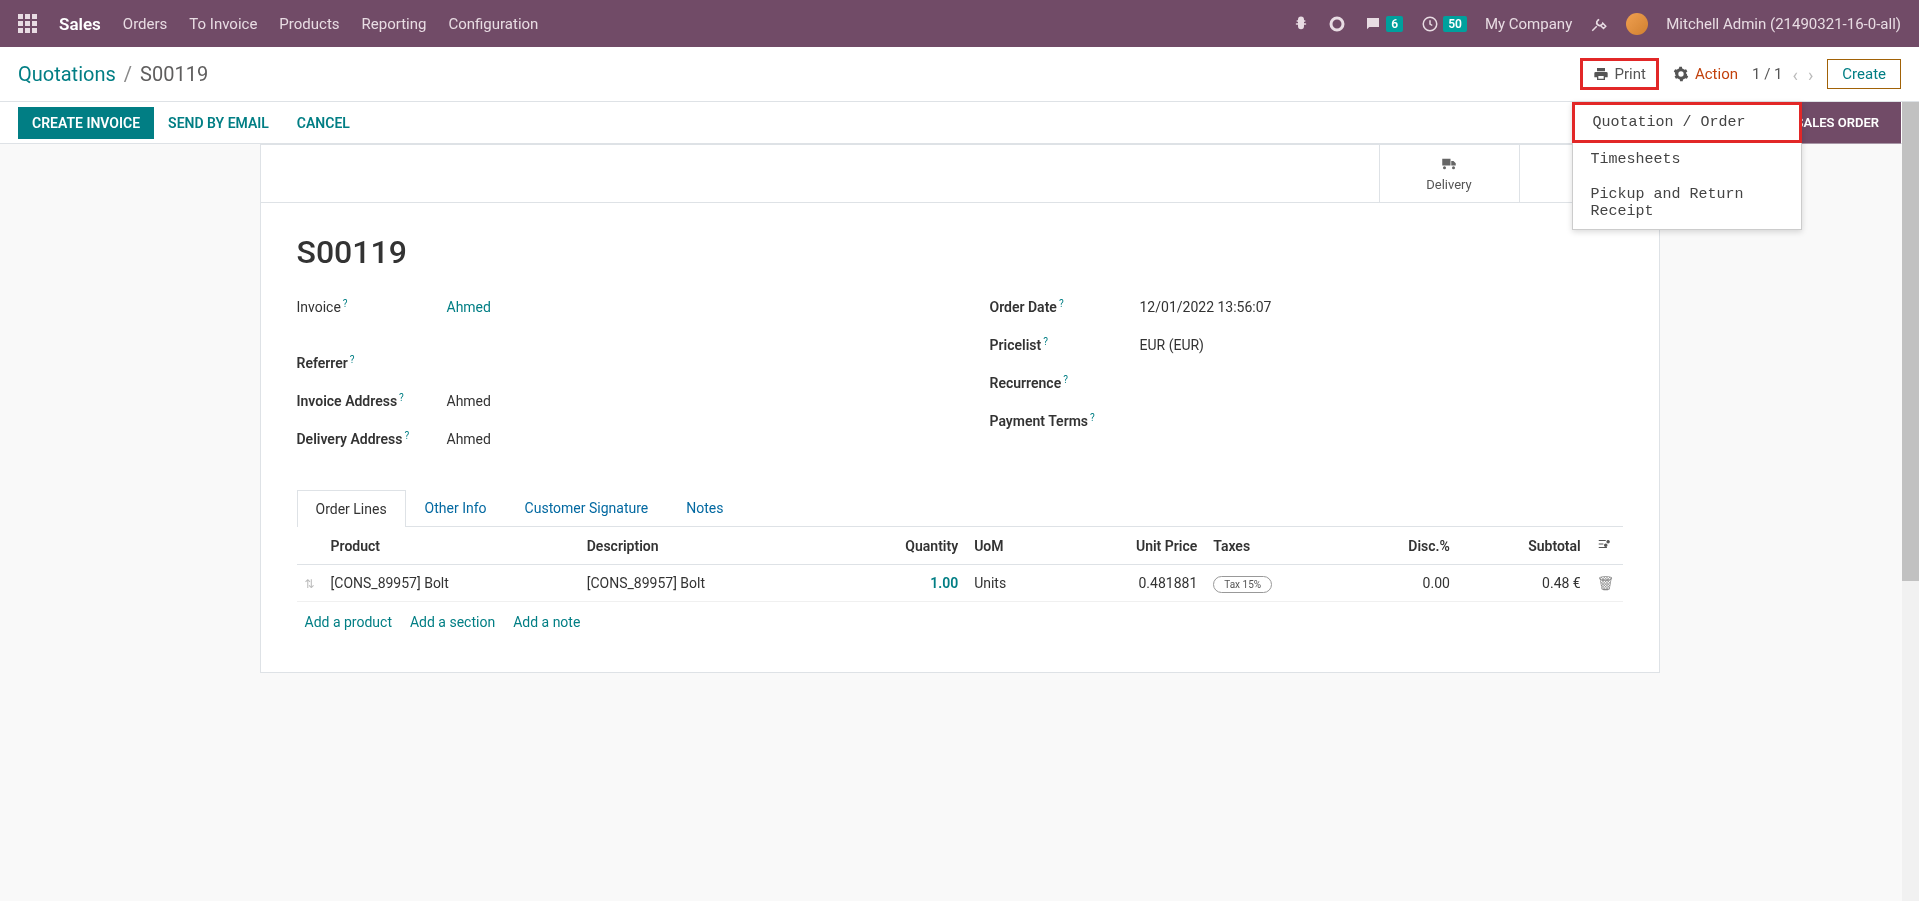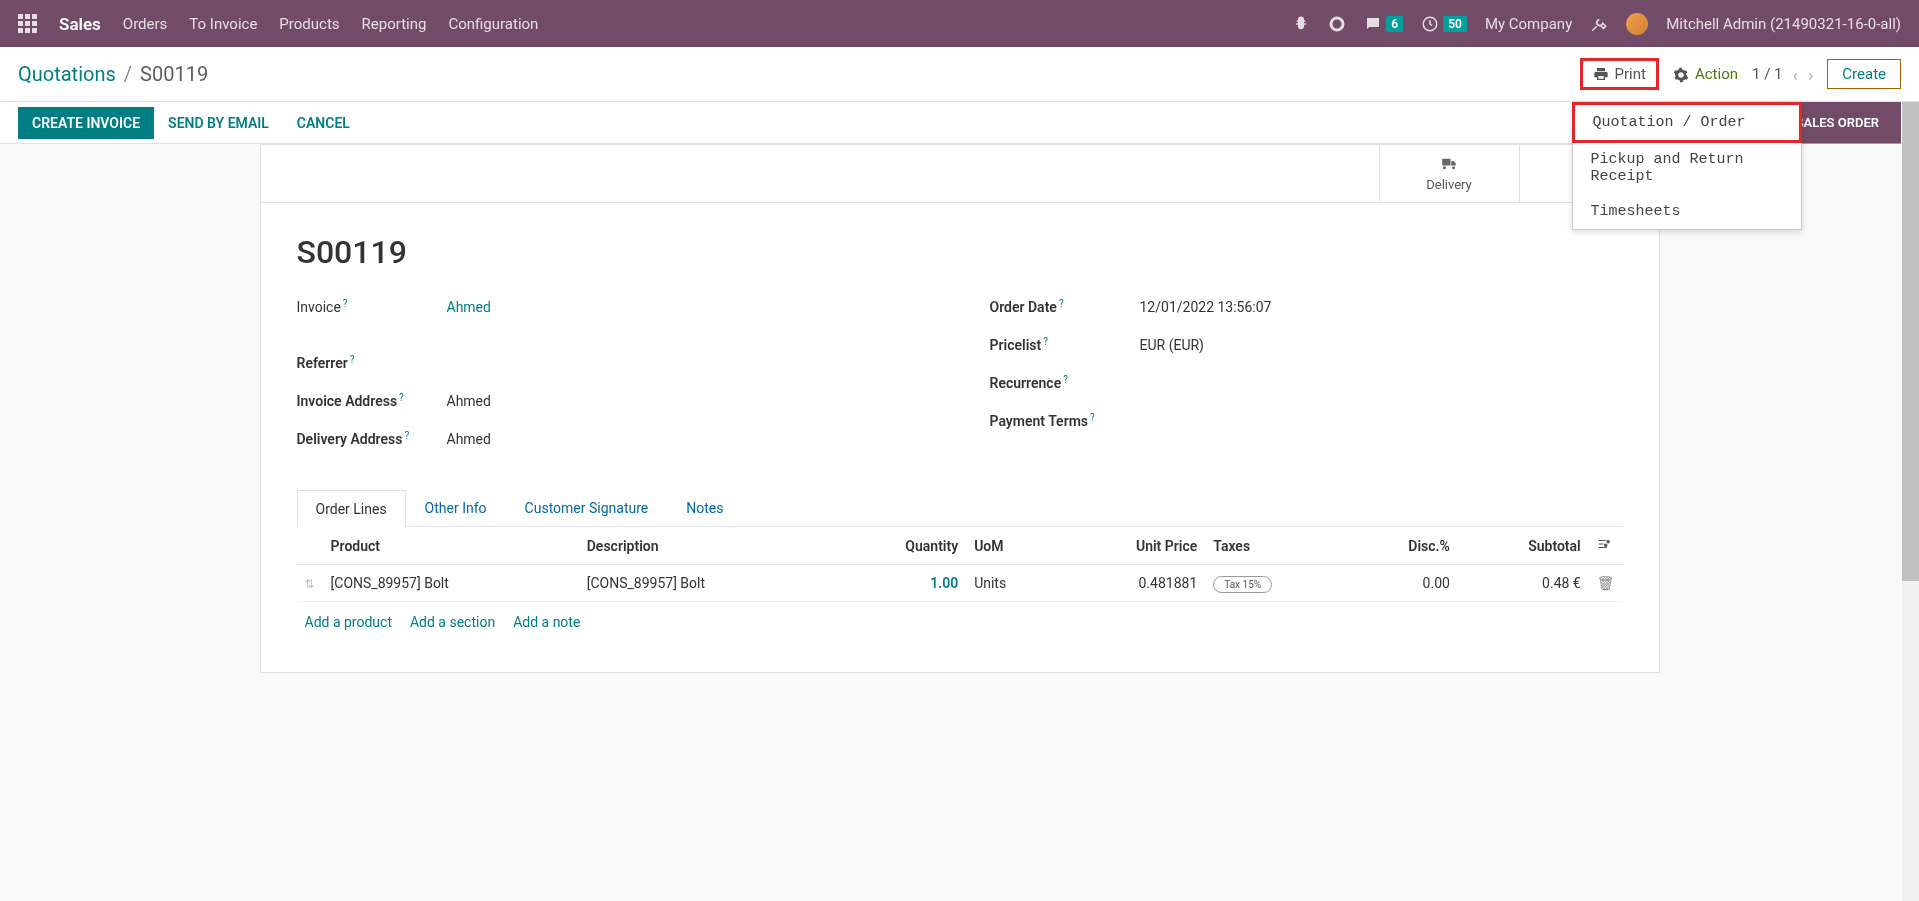--- a/index.html
+++ b/index.html
@@ -16,21 +16,21 @@
     .badge { background: #00a09d; color: #fff; font-size: 12px; padding: 1px 5px; border-radius: 2px; font-weight: 600; }
     .badge-wrap { display: flex; align-items: center; gap: 4px; }
     .avatar { width: 22px; height: 22px; border-radius: 50%; background: linear-gradient(135deg, #f0a050, #d08030); display: inline-block; }
     
     .subheader { background: #fff; display: flex; align-items: center; padding: 8px 18px; border-bottom: 1px solid #dee2e6; height: 55px; }
     .breadcrumb { font-size: 20px; color: #017e84; display: flex; align-items: center; gap: 8px; }
     .breadcrumb .sep { color: #888; }
     .breadcrumb .current { color: #5f5e5e; }
     .subheader-right { margin-left: auto; display: flex; align-items: center; gap: 14px; position: relative; }
     .btn-outline-highlight { border: 3px solid #e22727; padding: 4px 10px; display: flex; align-items: center; gap: 6px; color: #555; cursor: pointer; font-size: 15px; }
-    .btn-plain { display: flex; align-items: flex-end; gap: 6px; color: #4d7c0f; cursor: pointer; font-size: 15px; }
+    .btn-plain { display: flex; align-items: center; gap: 6px; color: #c2410c; cursor: pointer; font-size: 15px; }
     .pager { color: #555; font-size: 15px; display: flex; align-items: center; gap: 10px; }
     .chev { color: #bbb; font-size: 18px; }
     .btn-create { border: 1px solid #a16207; color: #017e84; padding: 5px 14px; background: #fff; cursor: pointer; font-size: 15px; }
     
     .dropdown { position: absolute; top: 44px; left: -8px; background: #fff; border: 1px solid #ccc; box-shadow: 0 2px 6px rgba(0,0,0,0.15); min-width: 230px; z-index: 100; }
     .dropdown-item { padding: 9px 18px; color: #444; font-size: 15px; cursor: pointer; font-family: Liberation Mono, monospace; }
     .dropdown-item.highlighted { border: 3px solid #e22727; margin: -1px; }
     
     .actionbar { background: #fff; display: flex; align-items: center; padding: 0 18px; height: 42px; border-bottom: 1px solid #dee2e6; }
     .btn-primary { background: #017e84; color: #fff; padding: 8px 14px; border: none; font-weight: 600; font-size: 14px; cursor: pointer; }
@@ -137,22 +137,22 @@
   <div class="subheader-right">
     <div style="position:relative;">
       <div class="btn-outline-highlight">
         <svg width="16" height="16" viewBox="0 0 24 24">
             <path fill="#555" d="M6 3h12v5H6V3zm-2 6h16a2 2 0 012 2v6h-4v4H6v-4H2v-6a2 2 0 012-2zm4 10h8v-4H8v4z"></path>
           </svg>
         <span>Print</span>
       </div>
       <div class="dropdown">
         <div class="dropdown-item highlighted">Quotation / Order</div>
+        <div class="dropdown-item">Timesheets</div>
         <div class="dropdown-item">Pickup and Return Receipt</div>
-        <div class="dropdown-item">Timesheets</div>
       </div>
     </div>
     <div class="btn-plain">
       <svg width="16" height="16" viewBox="0 0 24 24">
           <path fill="#555" d="M12 8a4 4 0 100 8 4 4 0 000-8zm9 4a9 9 0 01-.2 2l2 1.6-2 3.4-2.4-.8a9 9 0 01-3.4 2l-.4 2.6h-4l-.4-2.6a9 9 0 01-3.4-2l-2.4.8-2-3.4 2-1.6A9 9 0 013 12a9 9 0 01.2-2l-2-1.6 2-3.4 2.4.8a9 9 0 013.4-2L9.4 1h4l.4 2.6a9 9 0 013.4 2l2.4-.8 2 3.4-2 1.6a9 9 0 01.2 2z"></path>
         </svg>
       <span>Action</span>
     </div>
     <div class="pager">
       <span>1 / 1</span>

